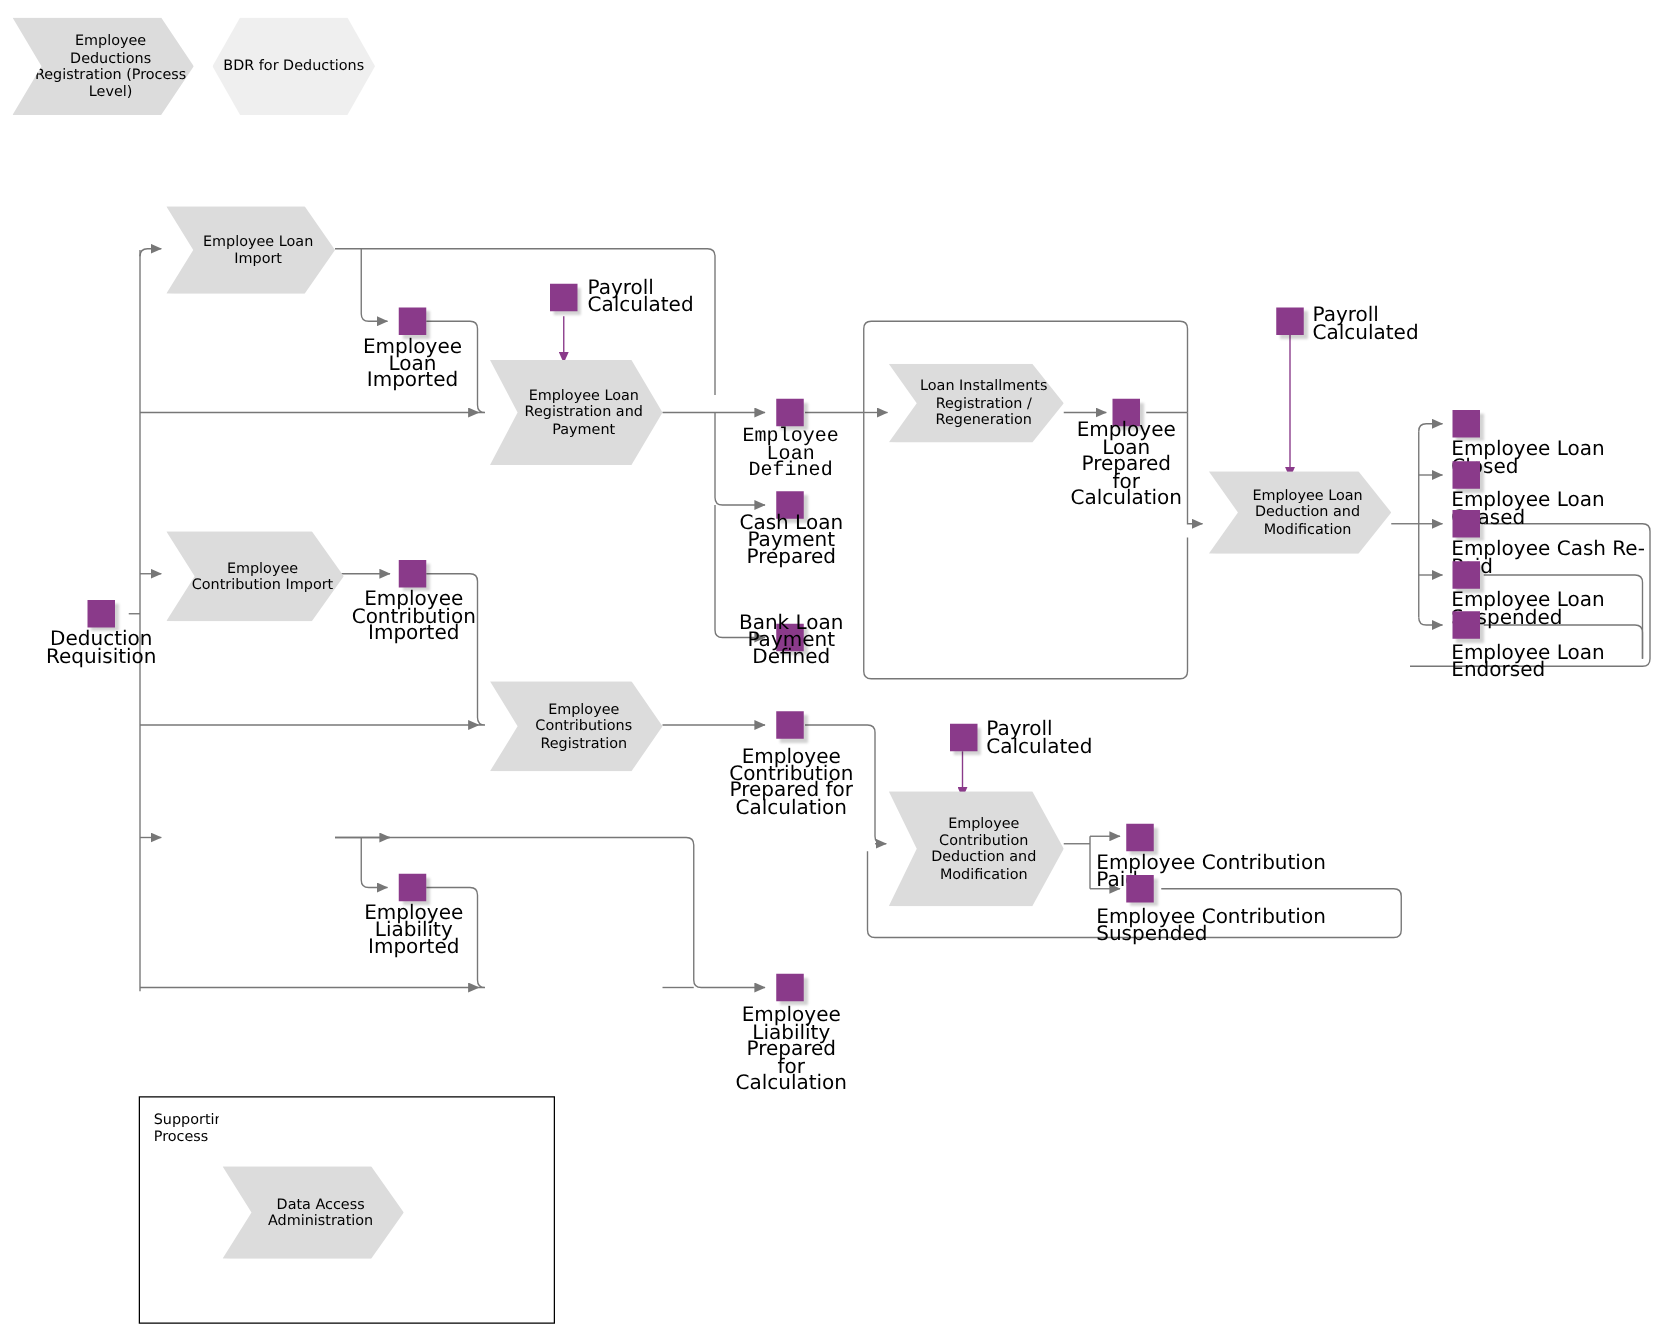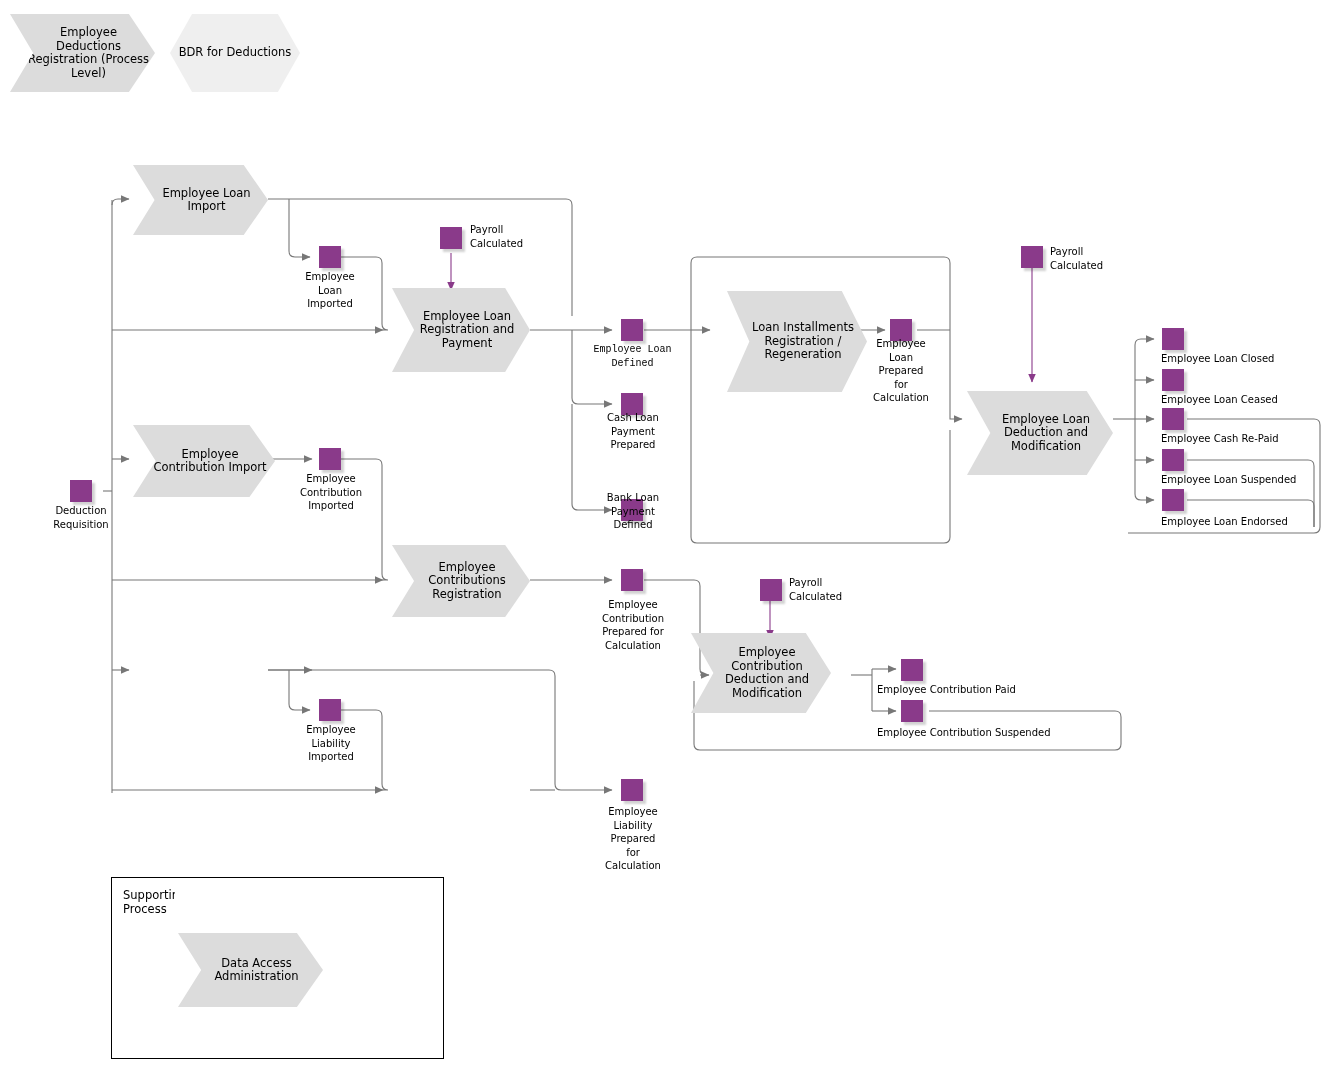--- a/index.html
+++ b/index.html
@@ -62,21 +62,21 @@
   
   .evt {
     width: 22px;
     height: 22px;
     background: #8a3a8a;
     box-shadow: 3px 3px 2px rgba(0,0,0,0.18);
   }
   
   .elabel {
     position: absolute;
-    font-size: 10px;
+    font-size: 16px;
     line-height: 13.5px;
     color: #000000;
     text-align: center;
     white-space: pre-line;
   }
   .elabel.left {
     text-align: left;
   }
   
   .subbox {
@@ -232,39 +232,39 @@
   <div class="node evt" style="left:621px; top:393px;"></div>
   <div class="elabel" style="left:578px; top:411px; width:110px;">Cash Loan
 Payment
 Prepared</div>
 
   <div class="node evt" style="left:621px; top:499px;"></div>
   <div class="elabel" style="left:578px; top:491px; width:110px;">Bank Loan
 Payment
 Defined</div>
 
-  <div class="node chev" style="left:727px; top:291px; width:140px; height:101px;">
+  <div class="node chev" style="left:711px; top:291px; width:140px; height:63px;">
     <div class="lbl">Loan
 Installments
 Registration /
 Regeneration</div>
   </div>
 
   <div class="node evt" style="left:890px; top:319px;"></div>
   <div class="elabel" style="left:855px; top:337px; width:92px;">Employee
 Loan
 Prepared
 for
 Calculation</div>
 
   <div class="node evt" style="left:1021px; top:246px;"></div>
   <div class="elabel left" style="left:1050px; top:245px; width:90px;">Payroll
 Calculated</div>
 
-  <div class="node chev" style="left:967px; top:391px; width:146px; height:84px;">
+  <div class="node chev" style="left:967px; top:377px; width:146px; height:66px;">
     <div class="lbl">Employee
 Loan
 Deduction
 and
 Modification</div>
   </div>
 
   <div class="node evt" style="left:1162px; top:328px;"></div>
   <div class="elabel left" style="left:1161px; top:352px; width:170px;">Employee Loan Closed</div>
 
@@ -300,21 +300,21 @@
   <div class="node evt" style="left:621px; top:569px;"></div>
   <div class="elabel" style="left:577px; top:598px; width:112px;">Employee
 Contribution
 Prepared for
 Calculation</div>
 
   <div class="node evt" style="left:760px; top:579px;"></div>
   <div class="elabel left" style="left:789px; top:576px; width:90px;">Payroll
 Calculated</div>
 
-  <div class="node chev" style="left:691px; top:633px; width:140px; height:80px;">
+  <div class="node chev" style="left:711px; top:633px; width:140px; height:92px;">
     <div class="lbl">Employee
 Contribution
 Deduction and
 Modification</div>
   </div>
 
   <div class="node evt" style="left:901px; top:659px;"></div>
   <div class="elabel left" style="left:877px; top:683px; width:200px;">Employee Contribution Paid</div>
 
   <div class="node evt" style="left:901px; top:700px;"></div>

